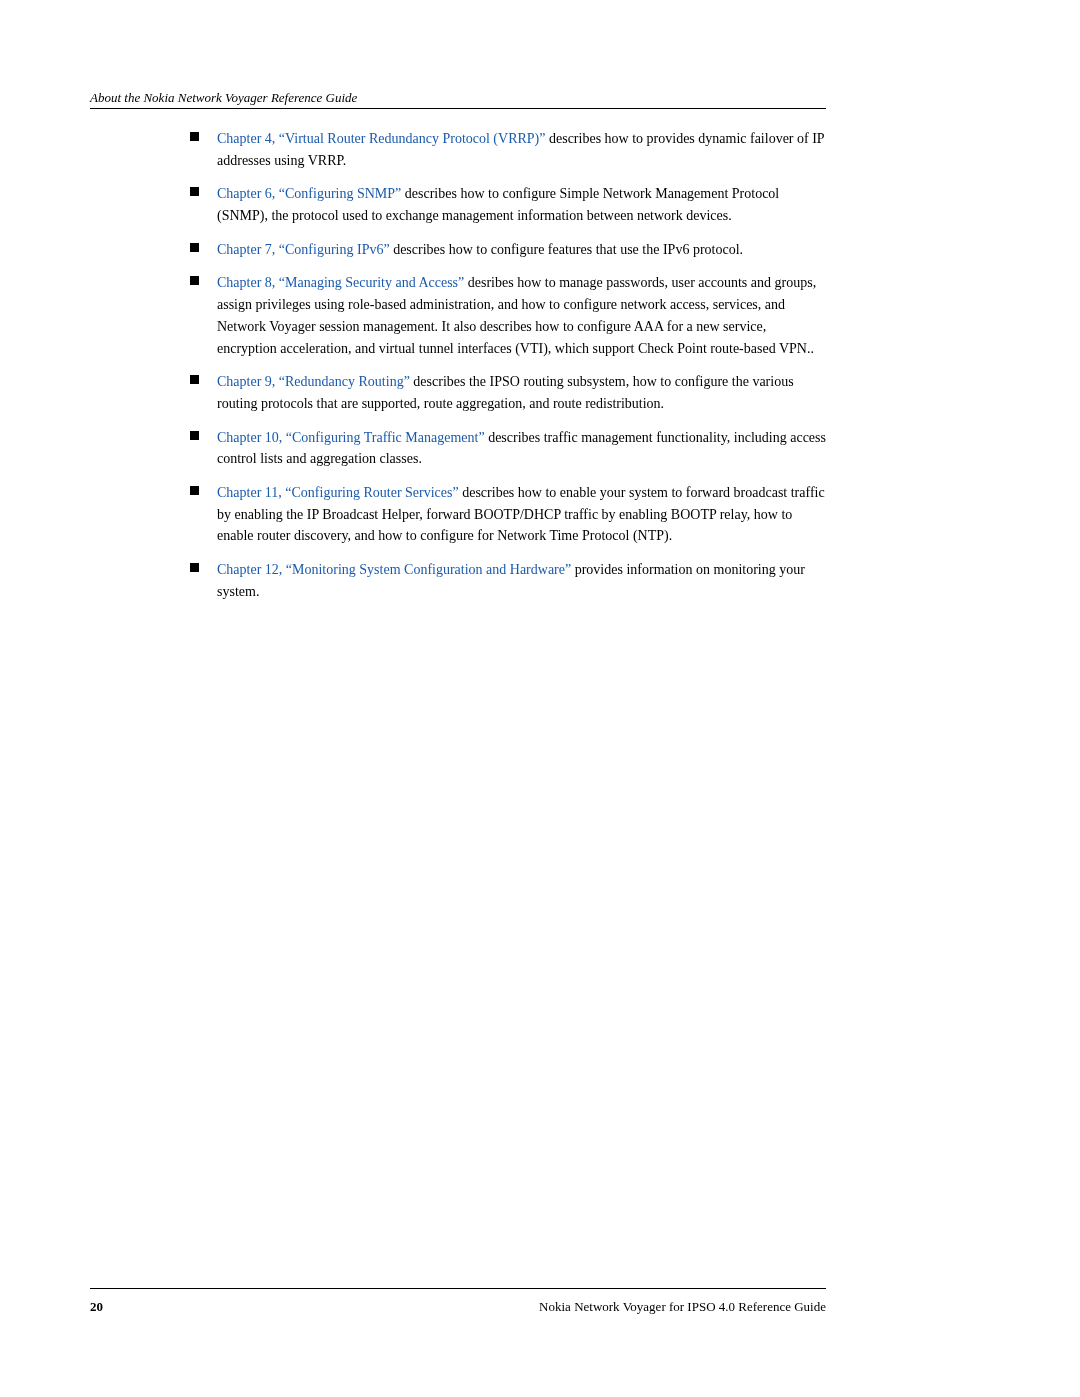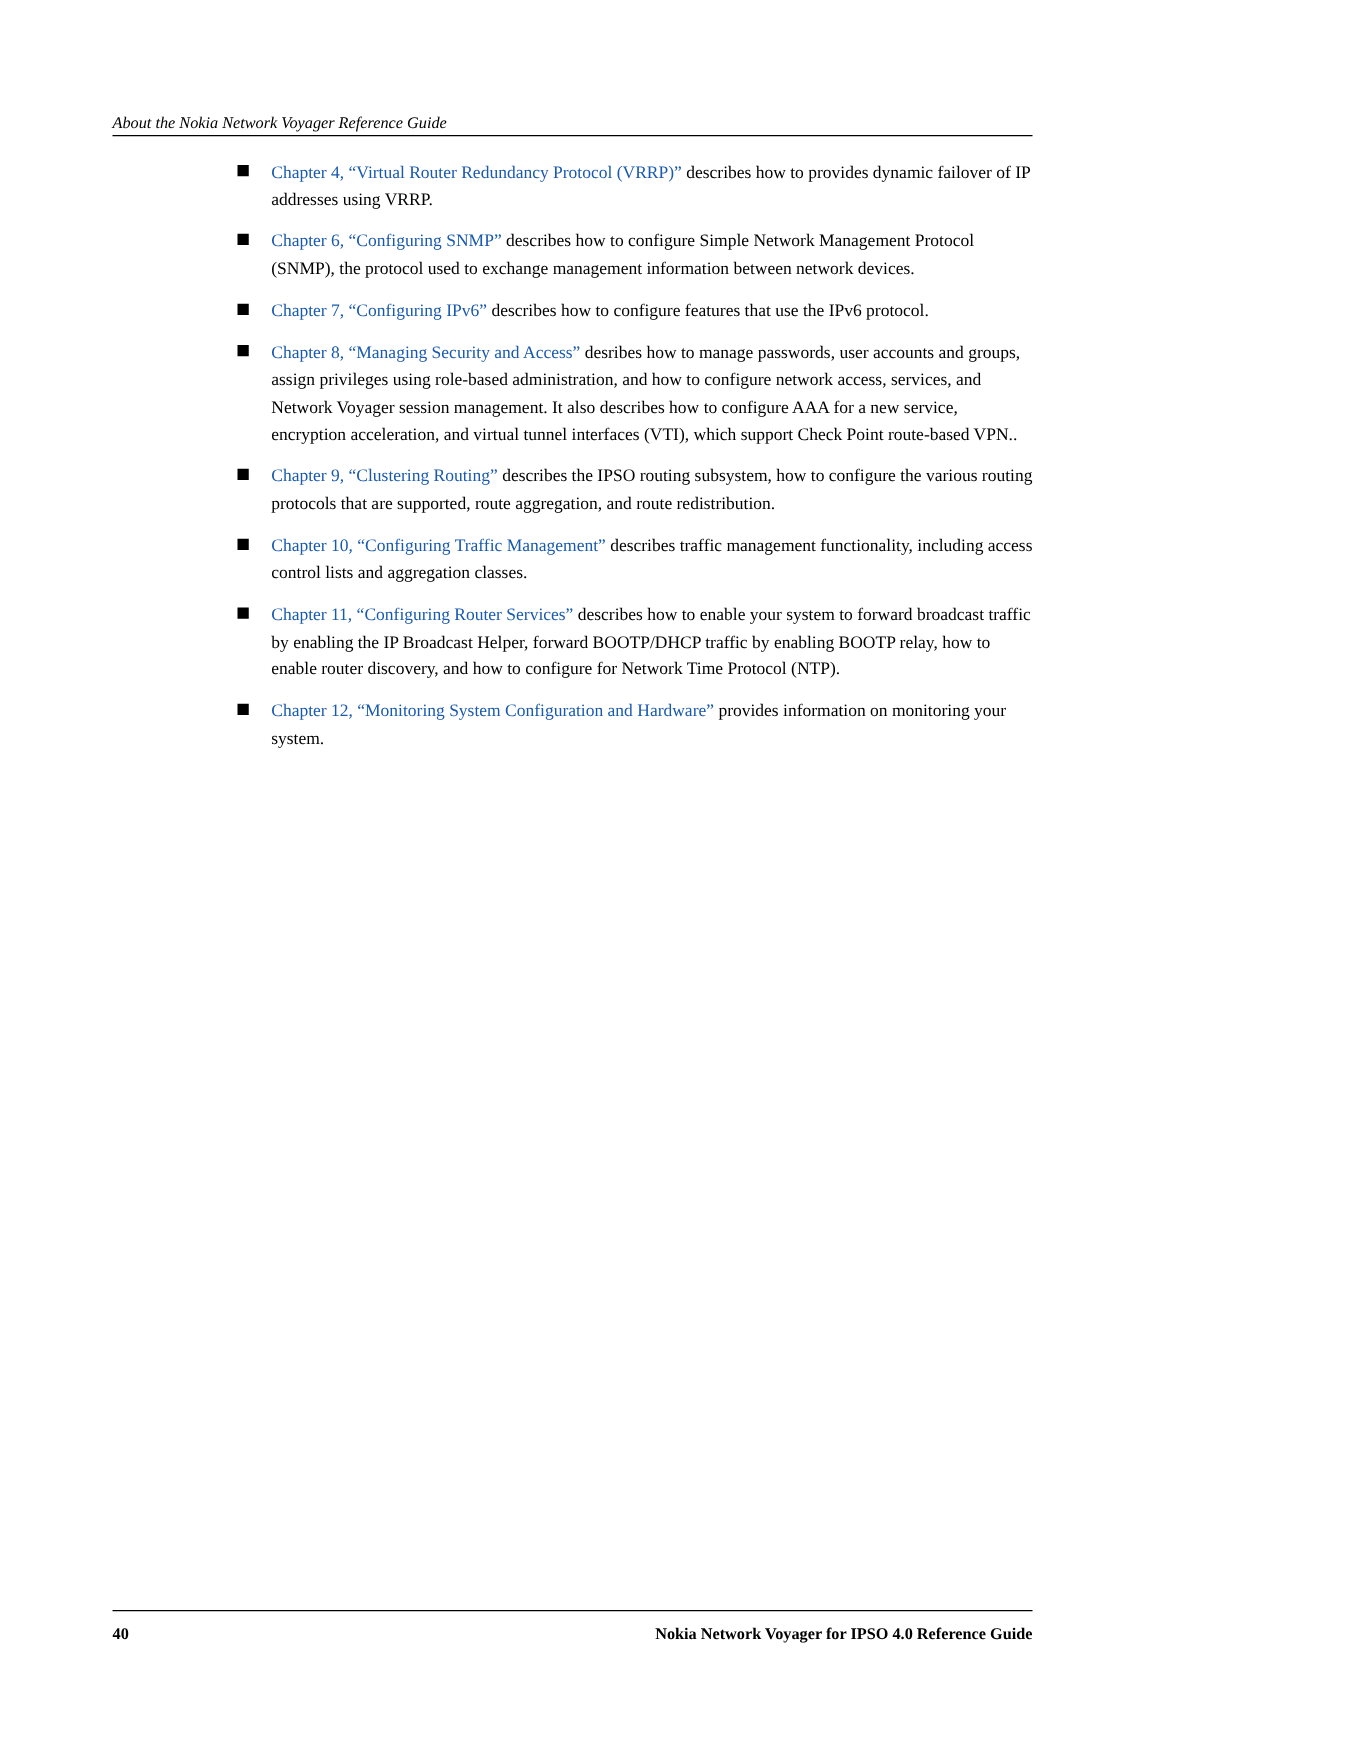--- a/index.html
+++ b/index.html
@@ -60,21 +60,21 @@
       color: #000;
       font-weight: bold;
     }
 
     .footer-right {
       position: absolute;
       bottom: 82px;
       right: 90px;
       font-size: 13px;
       color: #000;
-      font-weight: bold;
+      font-weight: normal;
       text-align: right;
     }
 
     .content-area {
       position: absolute;
       top: 128px;
       left: 90px;
       right: 90px;
       bottom: 130px;
     }
@@ -145,35 +145,35 @@
         <li class="bullet-item">
           <div class="bullet-square"></div>
           <span class="bullet-text"><a class="chapter-link" href="#">Chapter 7, “Configuring IPv6”</a> describes how to configure features that use the IPv6 protocol.</span>
         </li>
         <li class="bullet-item">
           <div class="bullet-square"></div>
           <span class="bullet-text"><a class="chapter-link" href="#">Chapter 8, “Managing Security and Access”</a> desribes how to manage passwords, user accounts and groups, assign privileges using role-based administration, and how to configure network access, services, and Network Voyager session management. It also describes how to configure AAA for a new service, encryption acceleration, and virtual tunnel interfaces (VTI), which support Check Point route-based VPN..</span>
         </li>
         <li class="bullet-item">
           <div class="bullet-square"></div>
-          <span class="bullet-text"><a class="chapter-link" href="#">Chapter 9, “Clustering Routing”</a> describes the IPSO routing subsystem, how to configure the various routing protocols that are supported, route aggregation, and route redistribution.</span>
+          <span class="bullet-text"><a class="chapter-link" href="#">Chapter 9, “Redundancy Routing”</a> describes the IPSO routing subsystem, how to configure the various routing protocols that are supported, route aggregation, and route redistribution.</span>
         </li>
         <li class="bullet-item">
           <div class="bullet-square"></div>
           <span class="bullet-text"><a class="chapter-link" href="#">Chapter 10, “Configuring Traffic Management”</a> describes traffic management functionality, including access control lists and aggregation classes.</span>
         </li>
         <li class="bullet-item">
           <div class="bullet-square"></div>
           <span class="bullet-text"><a class="chapter-link" href="#">Chapter 11, “Configuring Router Services”</a> describes how to enable your system to forward broadcast traffic by enabling the IP Broadcast Helper, forward BOOTP/DHCP traffic by enabling BOOTP relay, how to enable router discovery, and how to configure for Network Time Protocol (NTP).</span>
         </li>
         <li class="bullet-item">
           <div class="bullet-square"></div>
           <span class="bullet-text"><a class="chapter-link" href="#">Chapter 12, “Monitoring System Configuration and Hardware”</a> provides information on monitoring your system.</span>
         </li>
       </ul>
 
   </div>
 
   <div class="footer-rule"></div>
-  <div class="footer-left">40</div>
+  <div class="footer-left">20</div>
   <div class="footer-right">Nokia Network Voyager for IPSO 4.0 Reference Guide</div>
 
 </div>
 
 </body></html>

